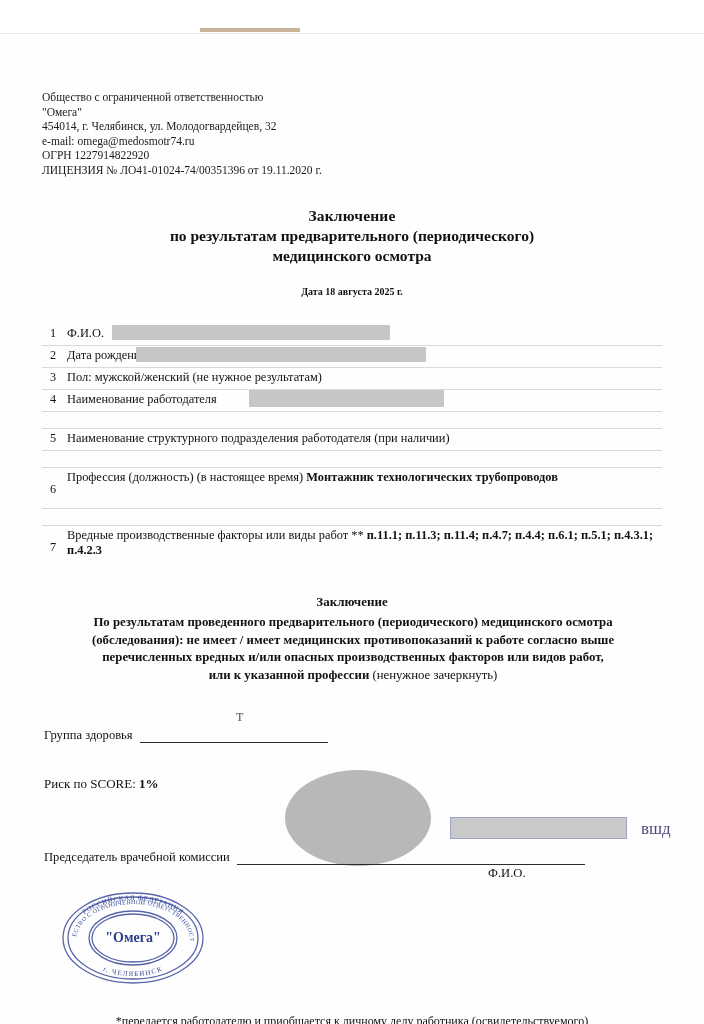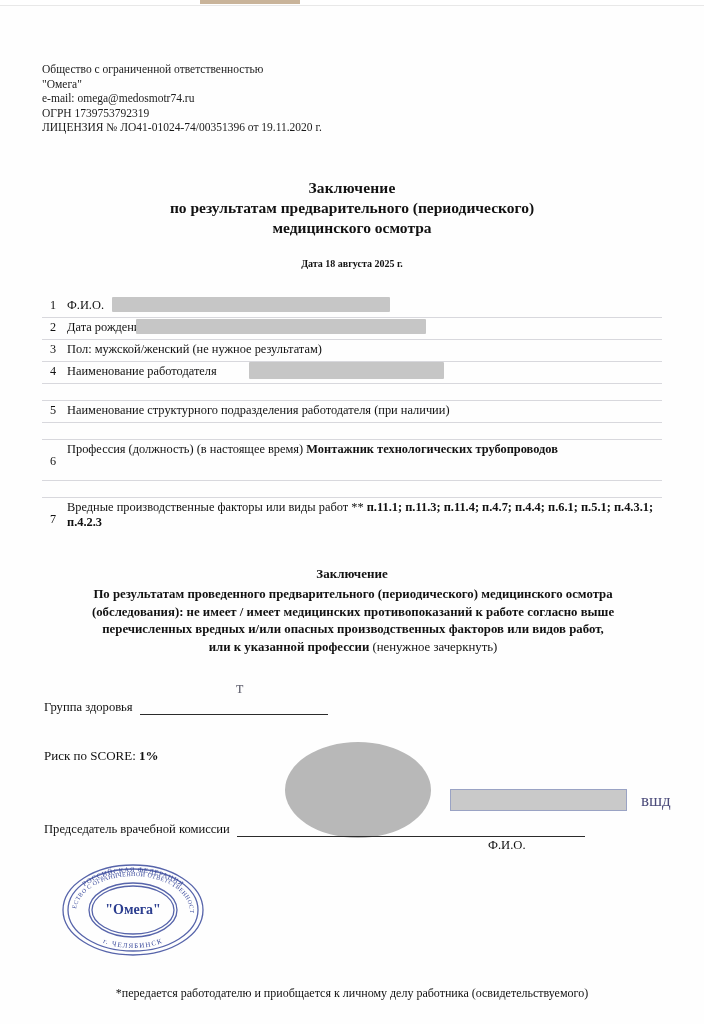--- a/index.html
+++ b/index.html
@@ -12,20 +12,21 @@
     height: 1024px;
     position: relative;
     font-family: "Liberation Serif", "DejaVu Serif", serif;
     color: #111;
     overflow: hidden;
   }
   .page {
     position: absolute;
     inset: 0;
     background: #fefefe;
+    margin-top: 28px;
   }
   
   .top-edge {
     position: absolute;
     top: 0; left: 0; right: 0;
     height: 5px;
     background: #ffffff;
     border-bottom: 1px solid #e8e8e8;
   }
   .top-edge .nick {
@@ -233,22 +234,23 @@
 
 <div class="page">
 
   <div class="top-edge">
     <div class="nick"></div>
   </div>
 
   <div class="header-block">
     <div>Общество с ограниченной ответственностью</div>
     <div>"Омега"</div>
+    <div>454014, г. Челябинск, ул. Молодогвардейцев, 32</div>
     <div>e-mail: omega@medosmotr74.ru</div>
-    <div>ОГРН 1739753792319</div>
+    <div>ОГРН 1227914822920</div>
     <div>ЛИЦЕНЗИЯ № ЛО41-01024-74/00351396 от 19.11.2020 г.</div>
   </div>
 
   <div class="title-wrap">
     <div class="t1">Заключение</div>
     <div>по результатам предварительного (периодического)</div>
     <div>медицинского осмотра</div>
   </div>
 
   <div class="date-line">Дата 18 августа 2025 г.</div>

